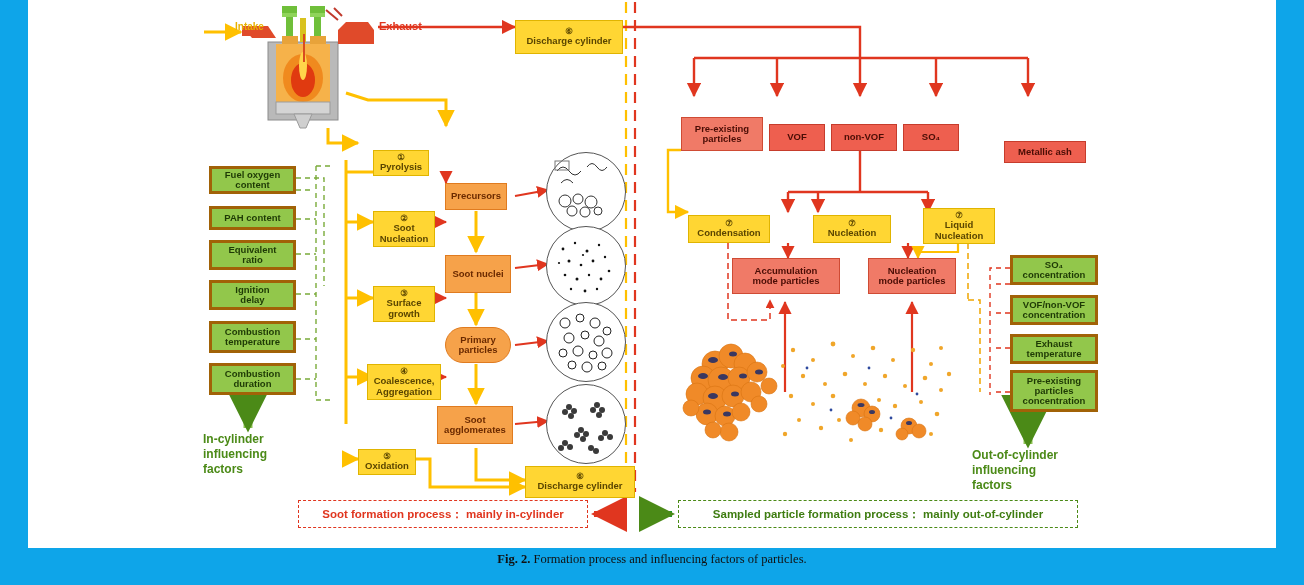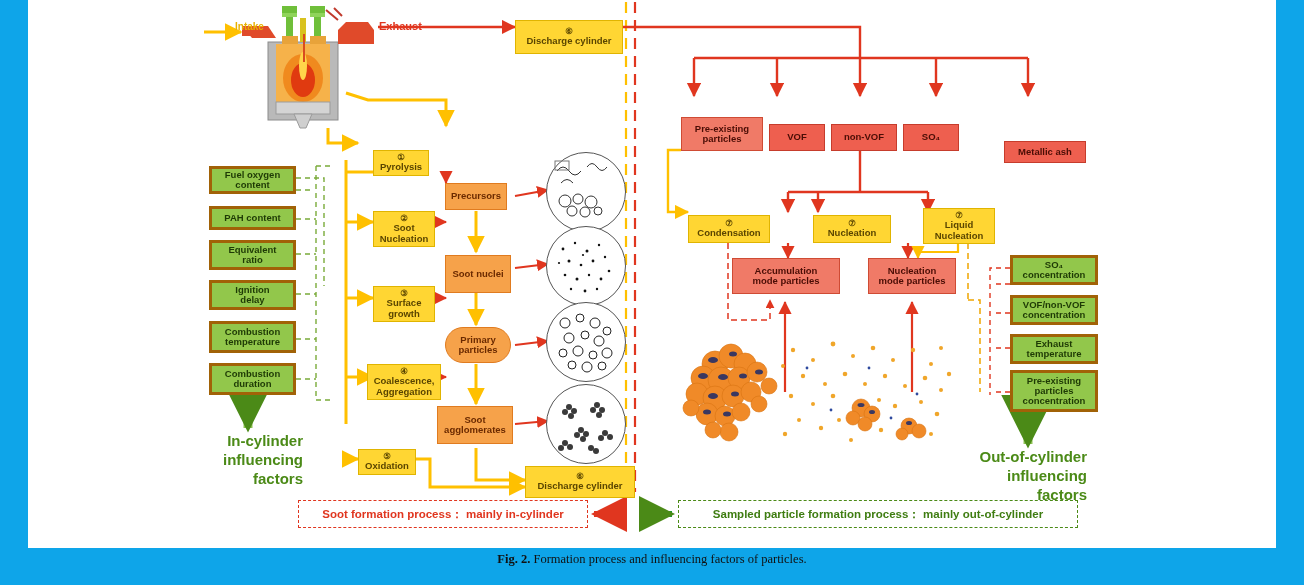--- a/index.html
+++ b/index.html
@@ -11,21 +11,21 @@
 
   
   .bx{position:absolute;box-sizing:border-box;display:flex;align-items:center;justify-content:center;text-align:center;line-height:1.08;font-weight:bold;}
   .orange{background:#f6a24a;border:1px solid #e07b1f;color:#6b2a00;font-size:9.5px;}
   .yellow{background:#ffd633;border:1px solid #e0b400;color:#5a4500;font-size:9.5px;}
   .green{background:#92c74b;border:3px solid #a16207;color:#1e3a05;font-size:9.5px;}
   .red{background:#ee5f4f;border:1px solid #c63c2c;color:#4a0d05;font-size:9.5px;}
   .redsalmon{background:#f07a67;border:1px solid #cf4b34;color:#4a0d05;font-size:9.5px;}
 
   .lbl{position:absolute;font-weight:bold;}
-  .lblGreenTxt{color:#4b8a17;font-size:15px;text-align:right;line-height:1.25;}
+  .lblGreenTxt{color:#4b8a17;font-size:12px;text-align:left;line-height:1.25;}
   .lblRedTxt{color:#e0361f;font-size:11px;}
   .lblYellowTxt{color:#e8b100;font-size:10px;}
 
   .circ{position:absolute;border:1px solid #555;border-radius:50%;background:#fff;box-sizing:border-box;}
 
   svg.ov{position:absolute;left:0;top:0;width:1248px;height:548px;overflow:visible;}
 
   .footbox{position:absolute;box-sizing:border-box;display:flex;align-items:center;justify-content:center;font-weight:bold;font-size:11.5px;}
   .footRed{border:1.5px dashed #e0361f;color:#e0361f;background:#fff;}
   .footGreen{border:1.5px dashed #4b8a17;color:#3f7d12;background:#fff;}

